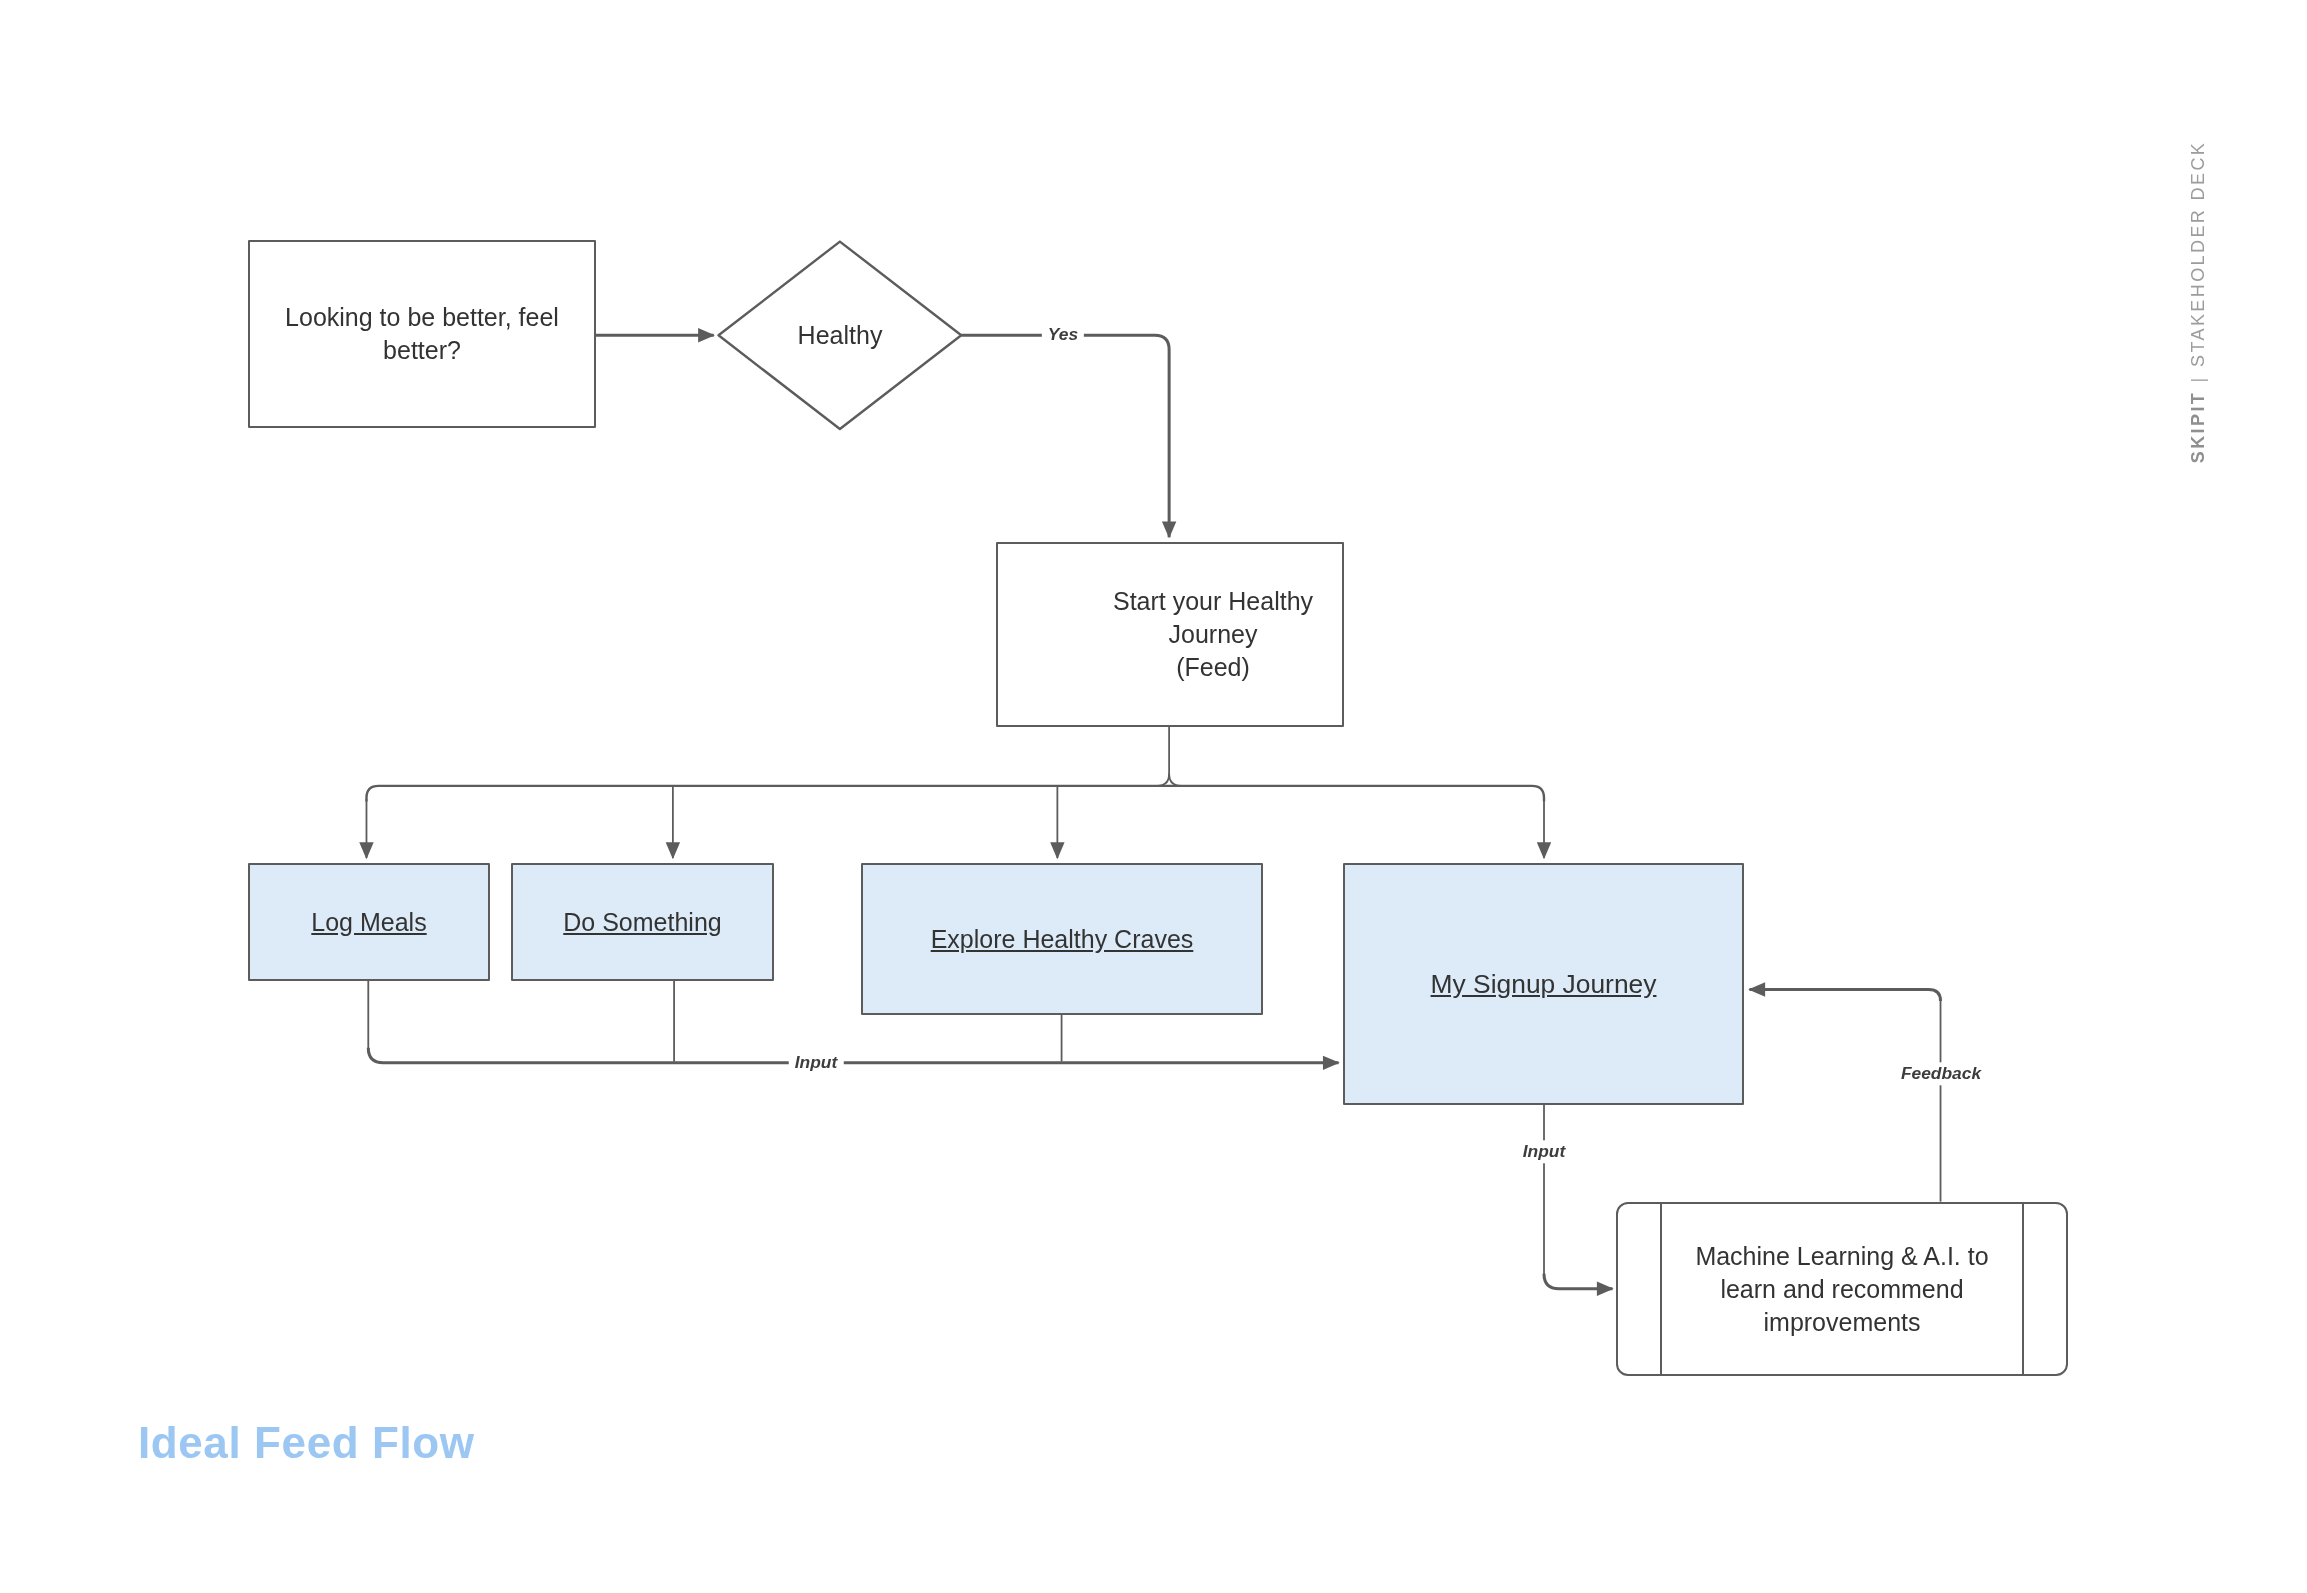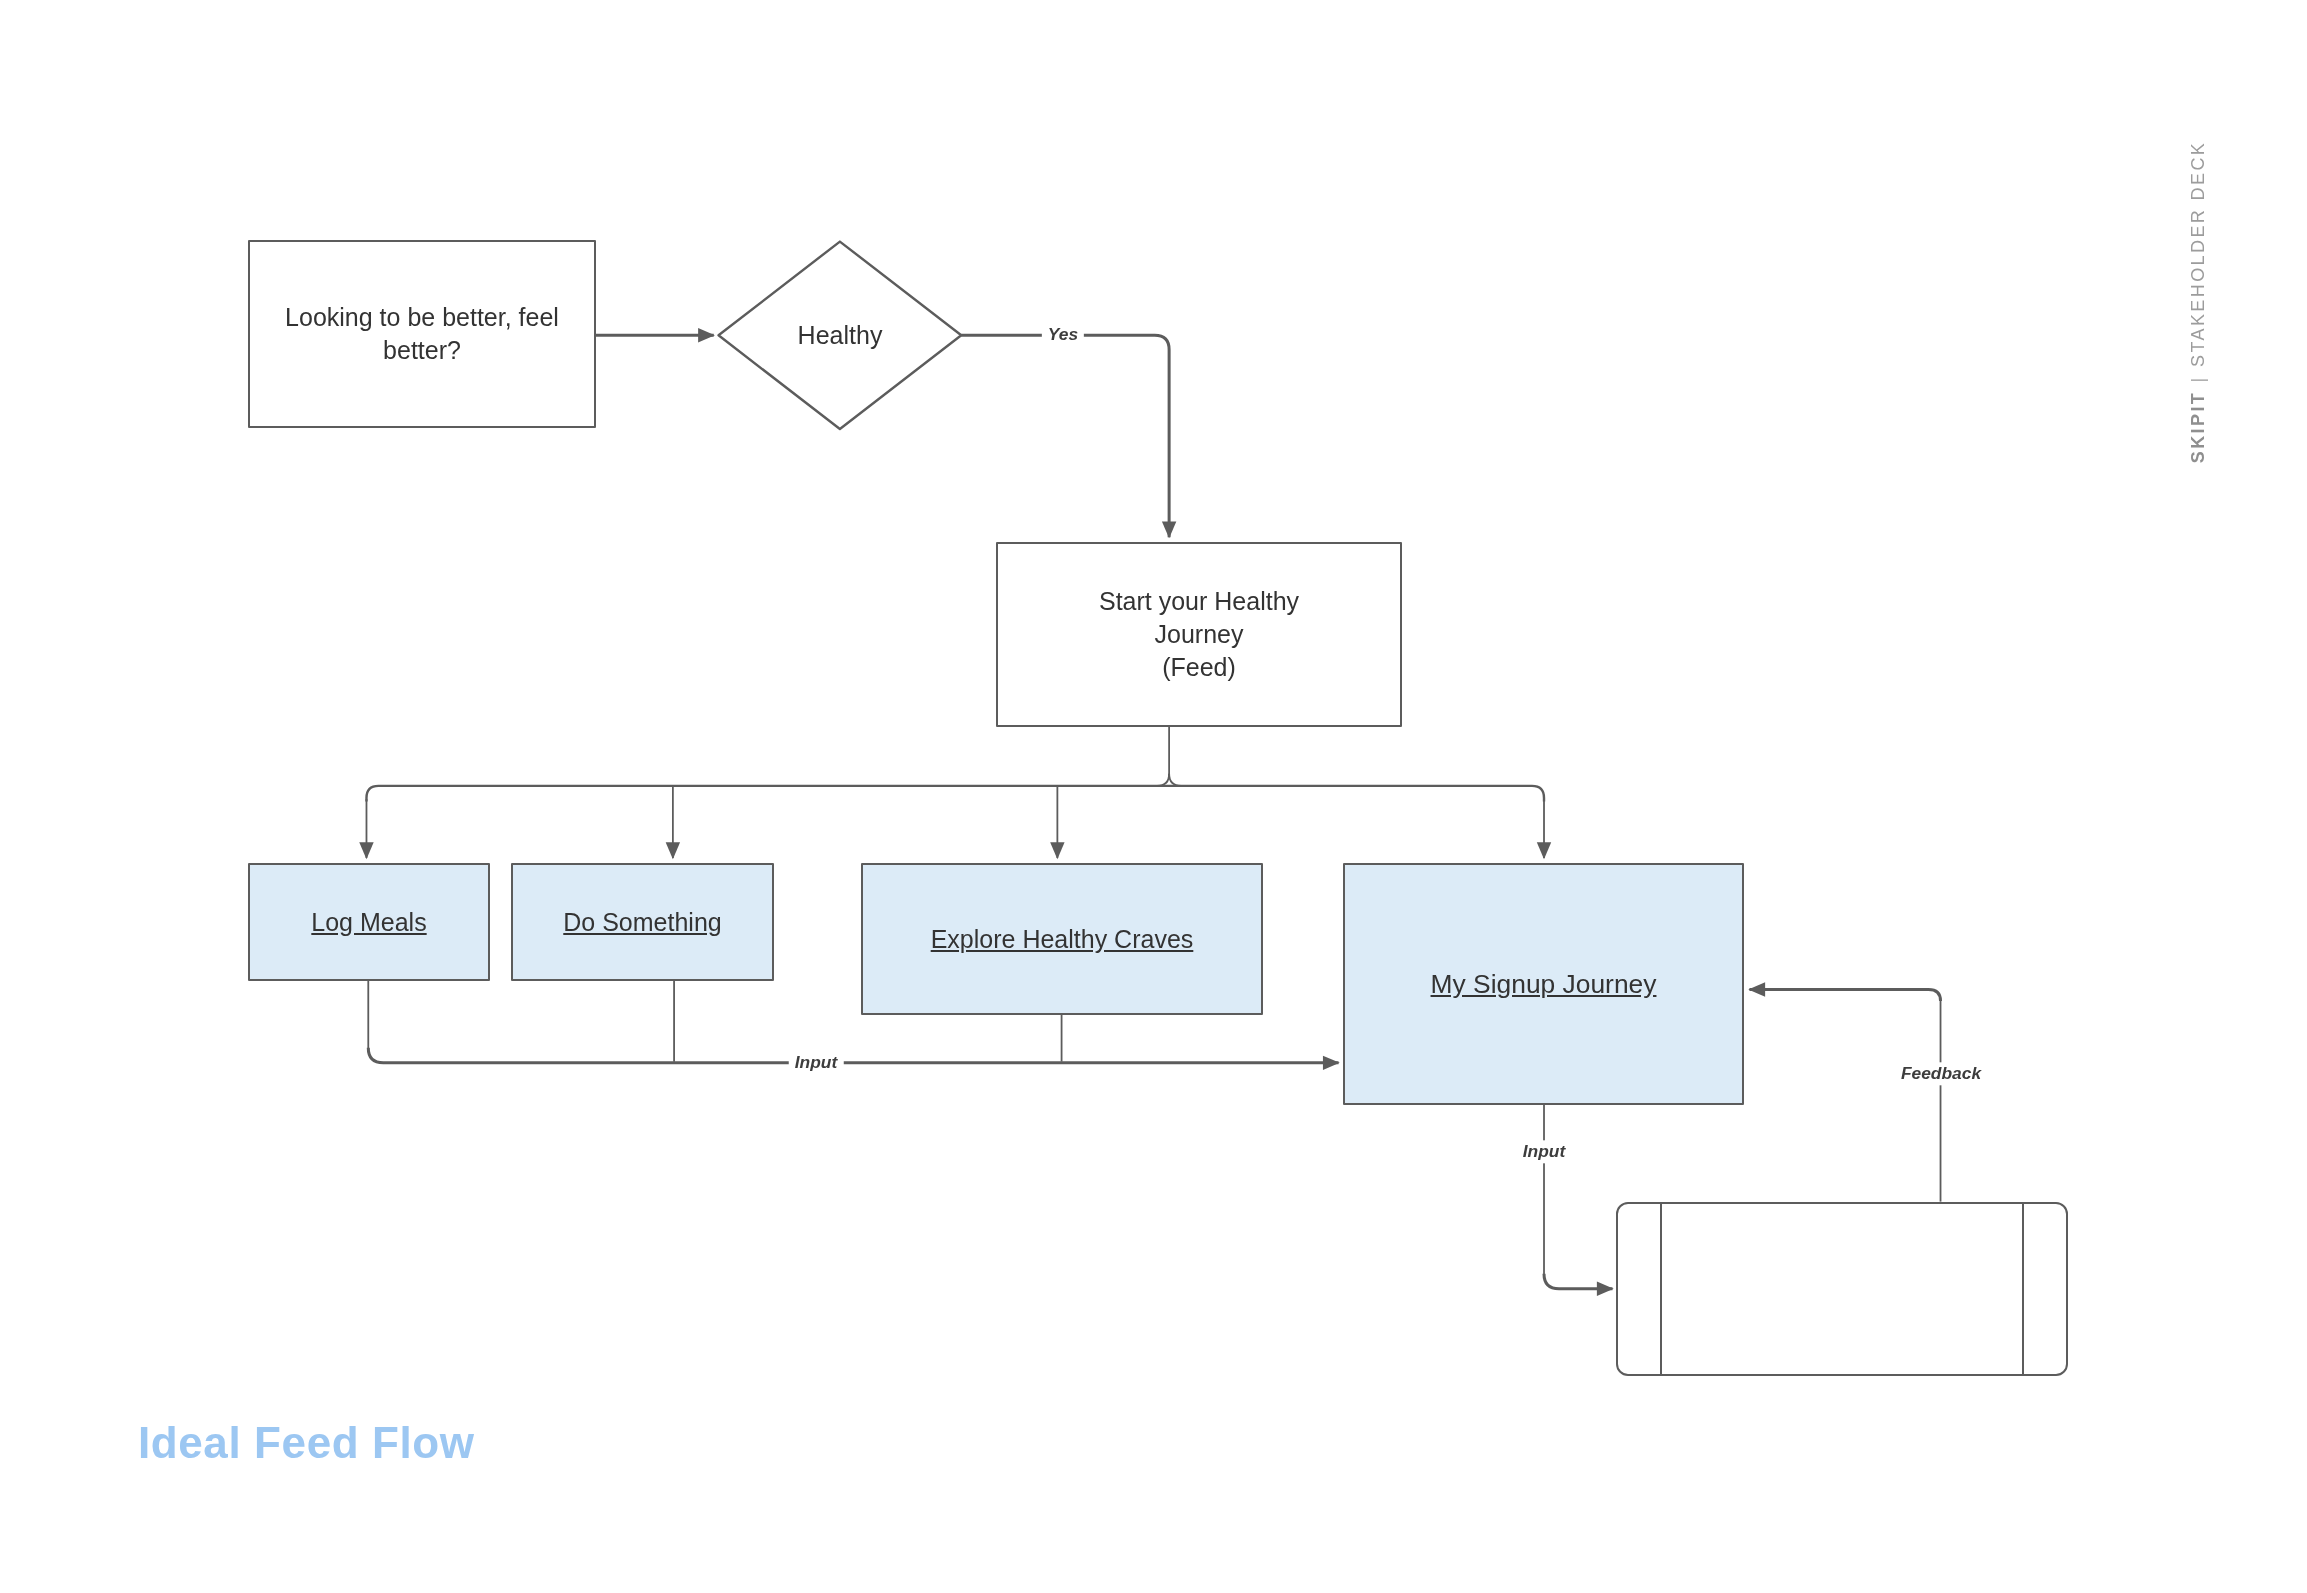--- a/index.html
+++ b/index.html
@@ -19,21 +19,21 @@
     border:2.4px solid #5c5c5c;
     border-radius:1px;
     color:#333333;
     font-size:25px;line-height:1.32;
     box-sizing:border-box;
   }
   .node.blue{background:#dcebf7;text-decoration:underline;}
   .node-inner{display:block;}
   .node-prompt{left:248px;top:240px;width:348px;height:188px;}
   .node-prompt .node-inner{max-width:276px;}
-  .node-feed{left:996px;top:542px;width:406px;height:185px;}
+  .node-feed{left:996px;top:542px;width:348px;height:185px;justify-content:flex-end;}
   .node-feed .node-inner{max-width:258px;}
   .node-log{left:248px;top:863px;width:242px;height:118px;}
   .node-do{left:511px;top:863px;width:263px;height:118px;}
   .node-explore{left:861px;top:863px;width:402px;height:152px;}
   .node-journey{left:1343px;top:863px;width:401px;height:242px;font-size:26.4px;}
   .node-ml{left:1616px;top:1202px;width:452px;height:174px;border-radius:12px;}
   .node-ml .node-inner{max-width:300px;}
   .ml-bar{
     position:absolute;top:0;bottom:0;width:0;
     border-left:2.4px solid #5c5c5c;
@@ -144,20 +144,21 @@
     <span class="node-inner">Explore Healthy Craves</span>
   </div>
 
   <div class="node blue node-journey">
     <span class="node-inner">My Signup Journey</span>
   </div>
 
   <div class="node node-ml">
     <span class="ml-bar left"></span>
     <span class="ml-bar right"></span>
+    <span class="node-inner">Machine Learning &amp; A.I. to learn and recommend improvements</span>
   </div>
 
   <div class="edge-label yes">Yes</div>
   <div class="edge-label input1">Input</div>
   <div class="edge-label input2">Input</div>
   <div class="edge-label feedback">Feedback</div>
 
   <div class="slide-title">Ideal Feed Flow</div>
 
   <div class="watermark">

